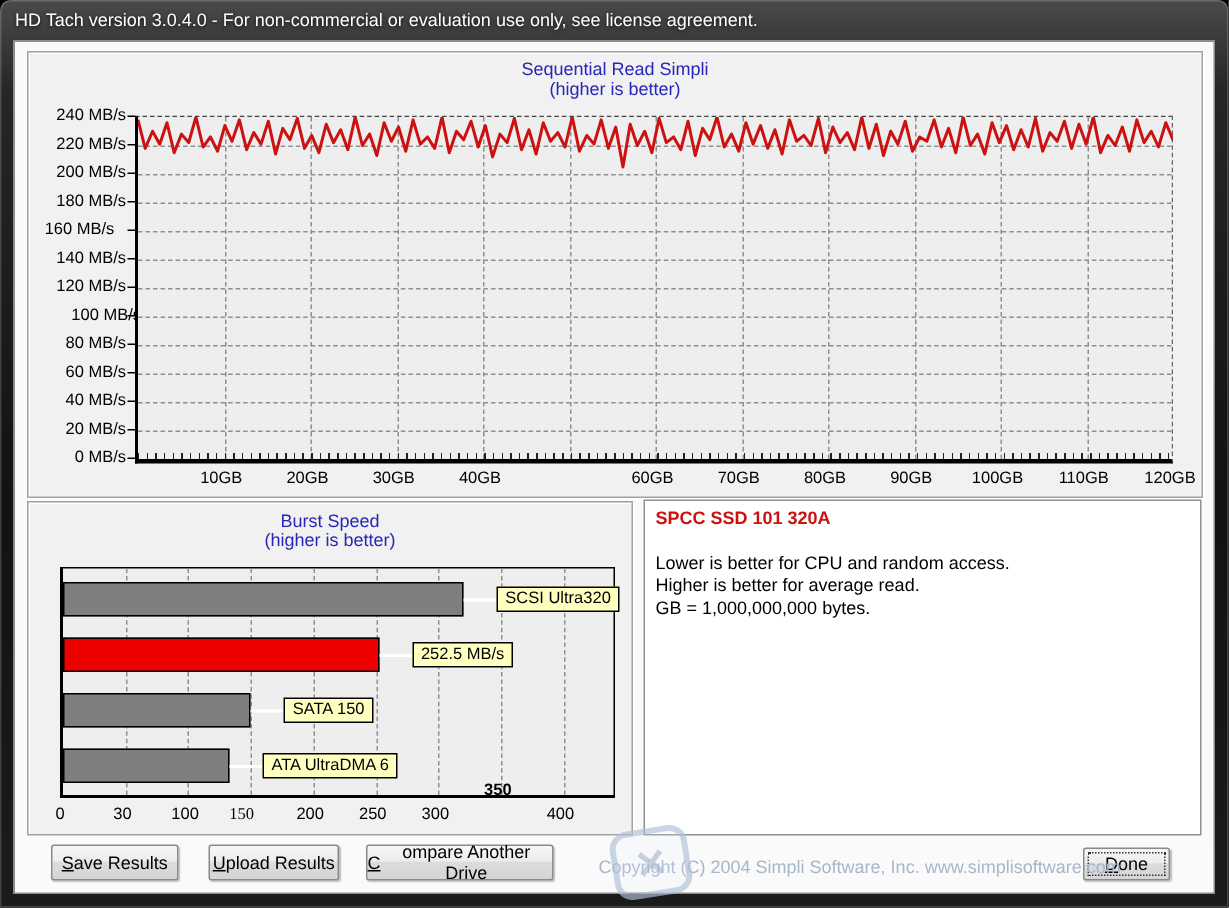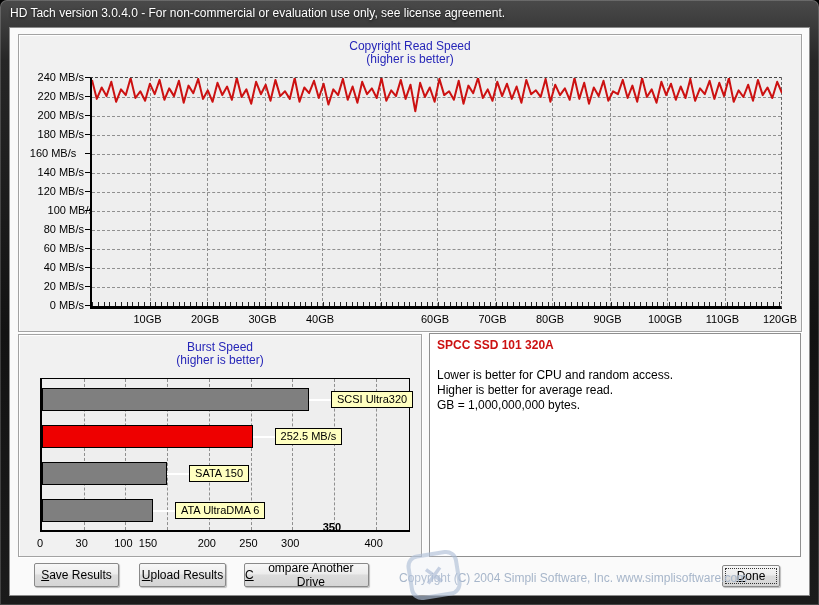--- a/index.html
+++ b/index.html
@@ -81,21 +81,21 @@
 <body>
 
 <div class="window">
   <div class="titlebar">
     <span>HD Tach version 3.0.4.0  - For non-commercial or evaluation use only, see license agreement.</span>
   </div>
 
   <div class="client">
 
     <div class="panel" id="seq-panel">
-      <div class="chart-title" style="top:5px;">Copyright Read Speed</div>
+      <div class="chart-title" style="top:5px;">Sequential Read Simpli</div>
       <div class="chart-title" style="top:18px;">(higher is better)</div>
       <div id="seq-ylabels">
           <div class="ylabel" style="left: 3px; top: 264px;">0 MB/s</div>
           <div class="ytick" style="left: 66px; top: 270px;"></div>
           <div class="ylabel" style="left: 3px; top: 245px;">20 MB/s</div>
           <div class="ytick" style="left: 66px; top: 251px;"></div>
           <div class="ylabel" style="left: 3px; top: 226px;">40 MB/s</div>
           <div class="ytick" style="left: 66px; top: 232px;"></div>
           <div class="ylabel" style="left: 3px; top: 207px;">60 MB/s</div>
           <div class="ytick" style="left: 66px; top: 213px;"></div>
@@ -186,21 +186,21 @@
           <div class="bar-connector" style="left: 125.114px; top: 94px; width: 22px;"></div>
           <div class="bar-label" style="left: 147.114px; top: 86px; background: rgb(255, 255, 192);">SATA 150</div>
           <div class="bar" style="left: 0px; top: 120px; width: 110.934px; background: rgb(127, 127, 127);"></div>
           <div class="bar-connector" style="left: 110.934px; top: 131px; width: 22px;"></div>
           <div class="bar-label" style="left: 132.934px; top: 123px; background: rgb(255, 255, 192);">ATA UltraDMA 6</div>
         </div>
       <div id="burst-xlabels">
           <div class="xlabel" style="width: 40px; left: 1px; top: 202px;">0</div>
           <div class="xlabel" style="width: 40px; left: 42.7045px; top: 202px;">30</div>
           <div class="xlabel" style="width: 40px; left: 84.4091px; top: 202px;">100</div>
-          <div class="xlabel" style="width: 40px; left: 109px; top: 202px;">150</div>
+          <div class="xlabel" style="width: 40px; left: 122px; top: 202px; font-family: Liberation Serif, serif;">150</div>
           <div class="xlabel" style="width: 40px; left: 167.818px; top: 202px;">200</div>
           <div class="xlabel" style="width: 40px; left: 209.523px; top: 202px;">250</div>
           <div class="xlabel" style="width: 40px; left: 251.227px; top: 202px;">300</div>
           <div class="xlabel" style="width: 40px; left: 292.932px; top: 186px; font-weight: bold;">350</div>
           <div class="xlabel" style="width: 40px; left: 334.636px; top: 202px;">400</div>
         </div>
     </div>
 
     <div id="info-panel">
       <div id="drive-name">SPCC SSD 101 320A</div>

